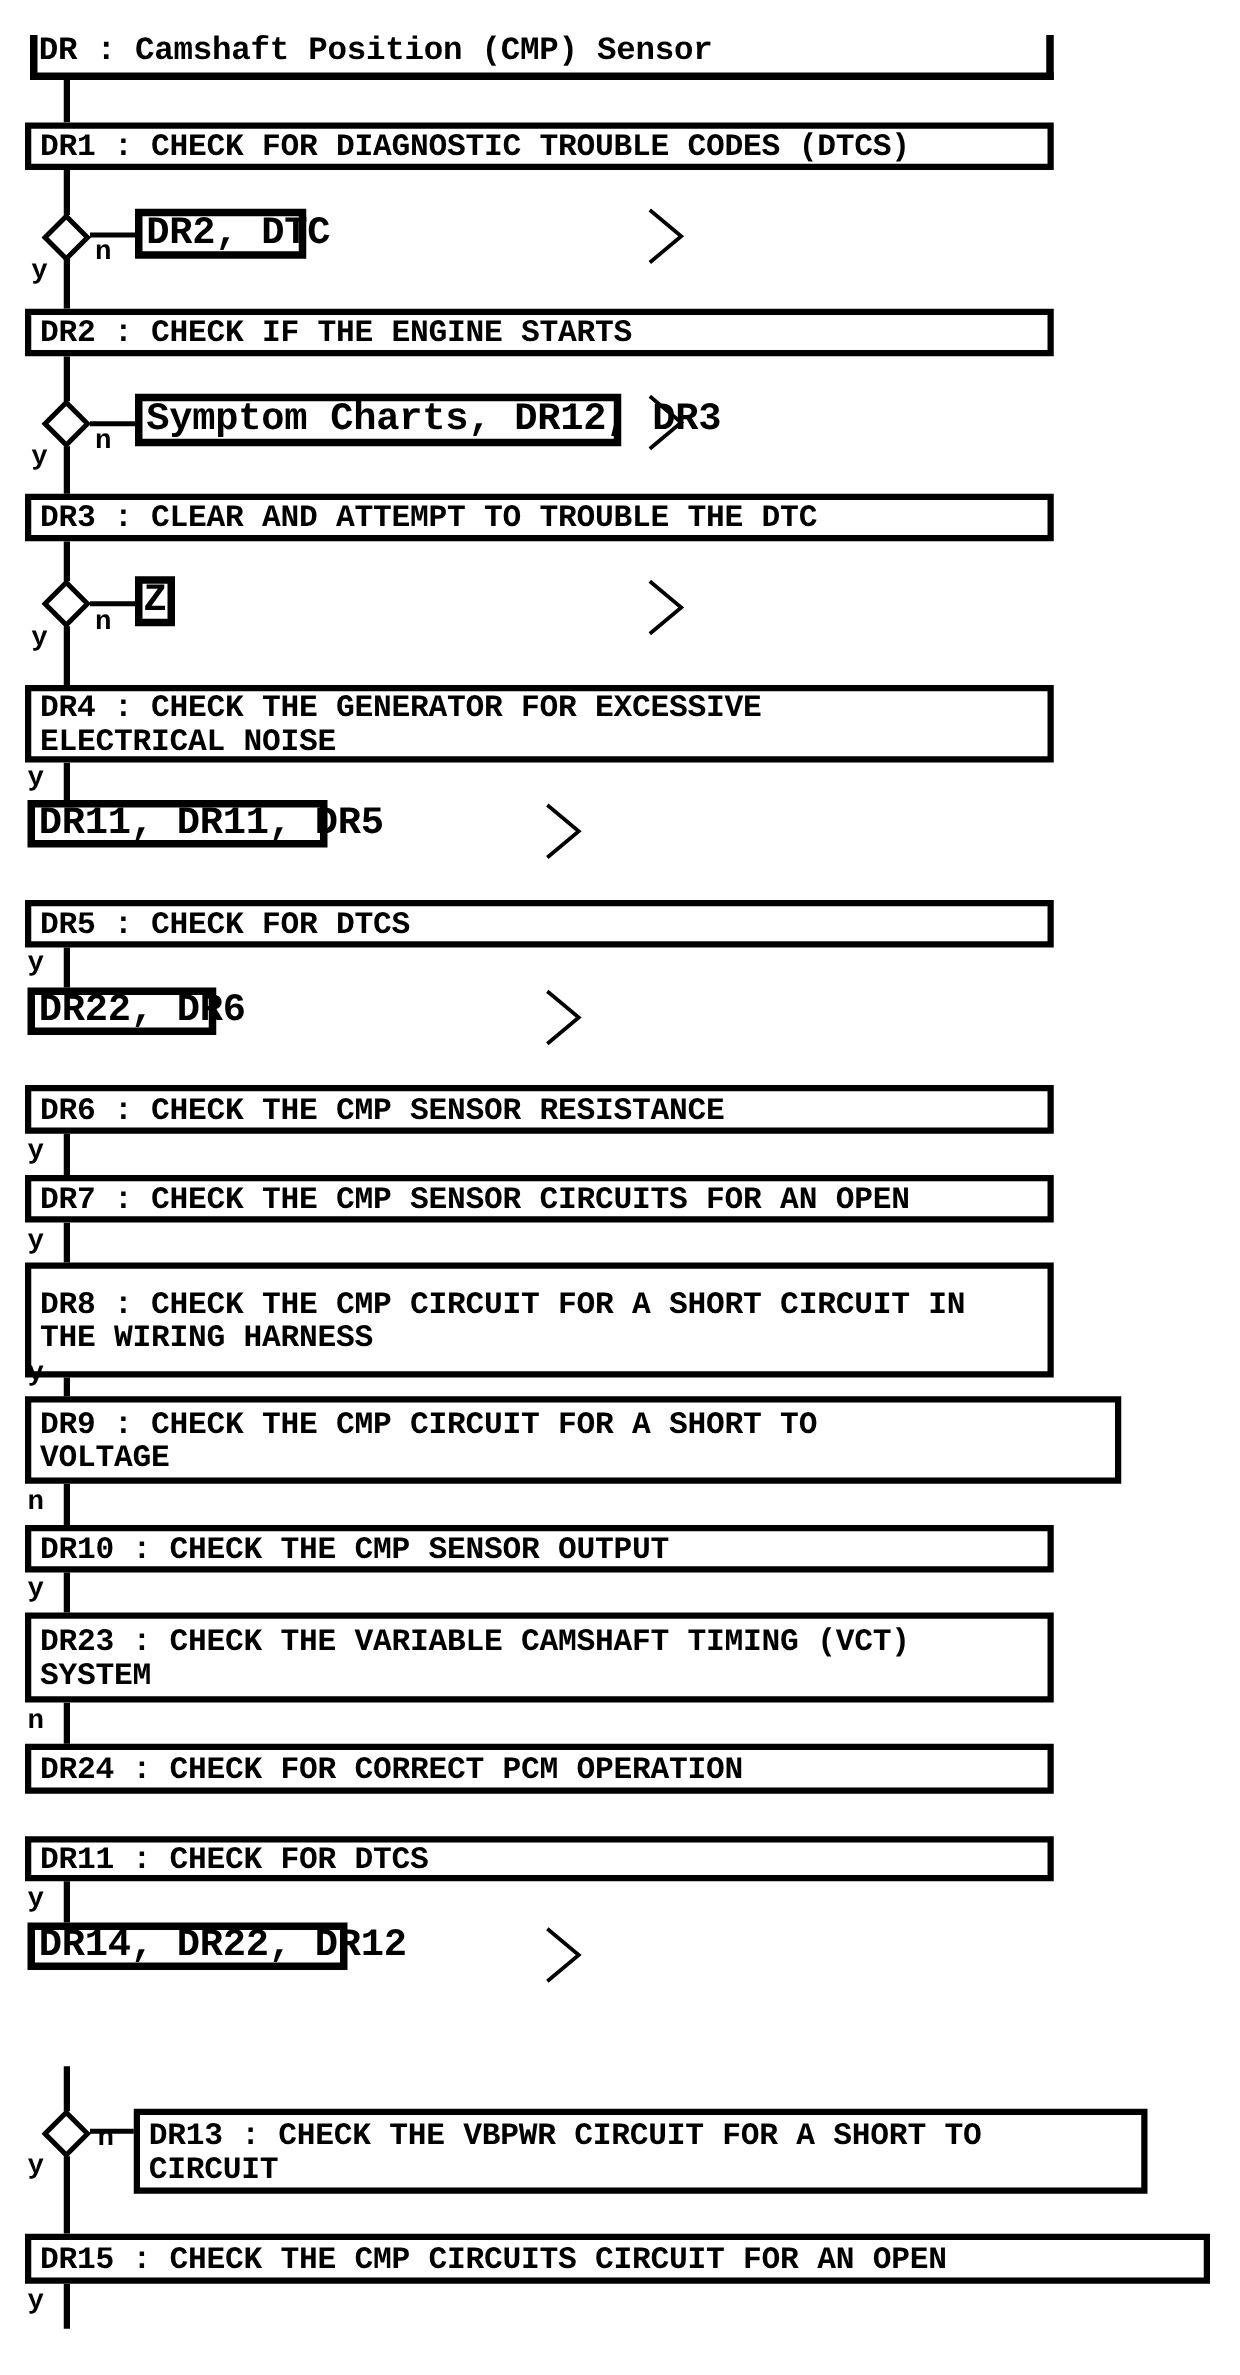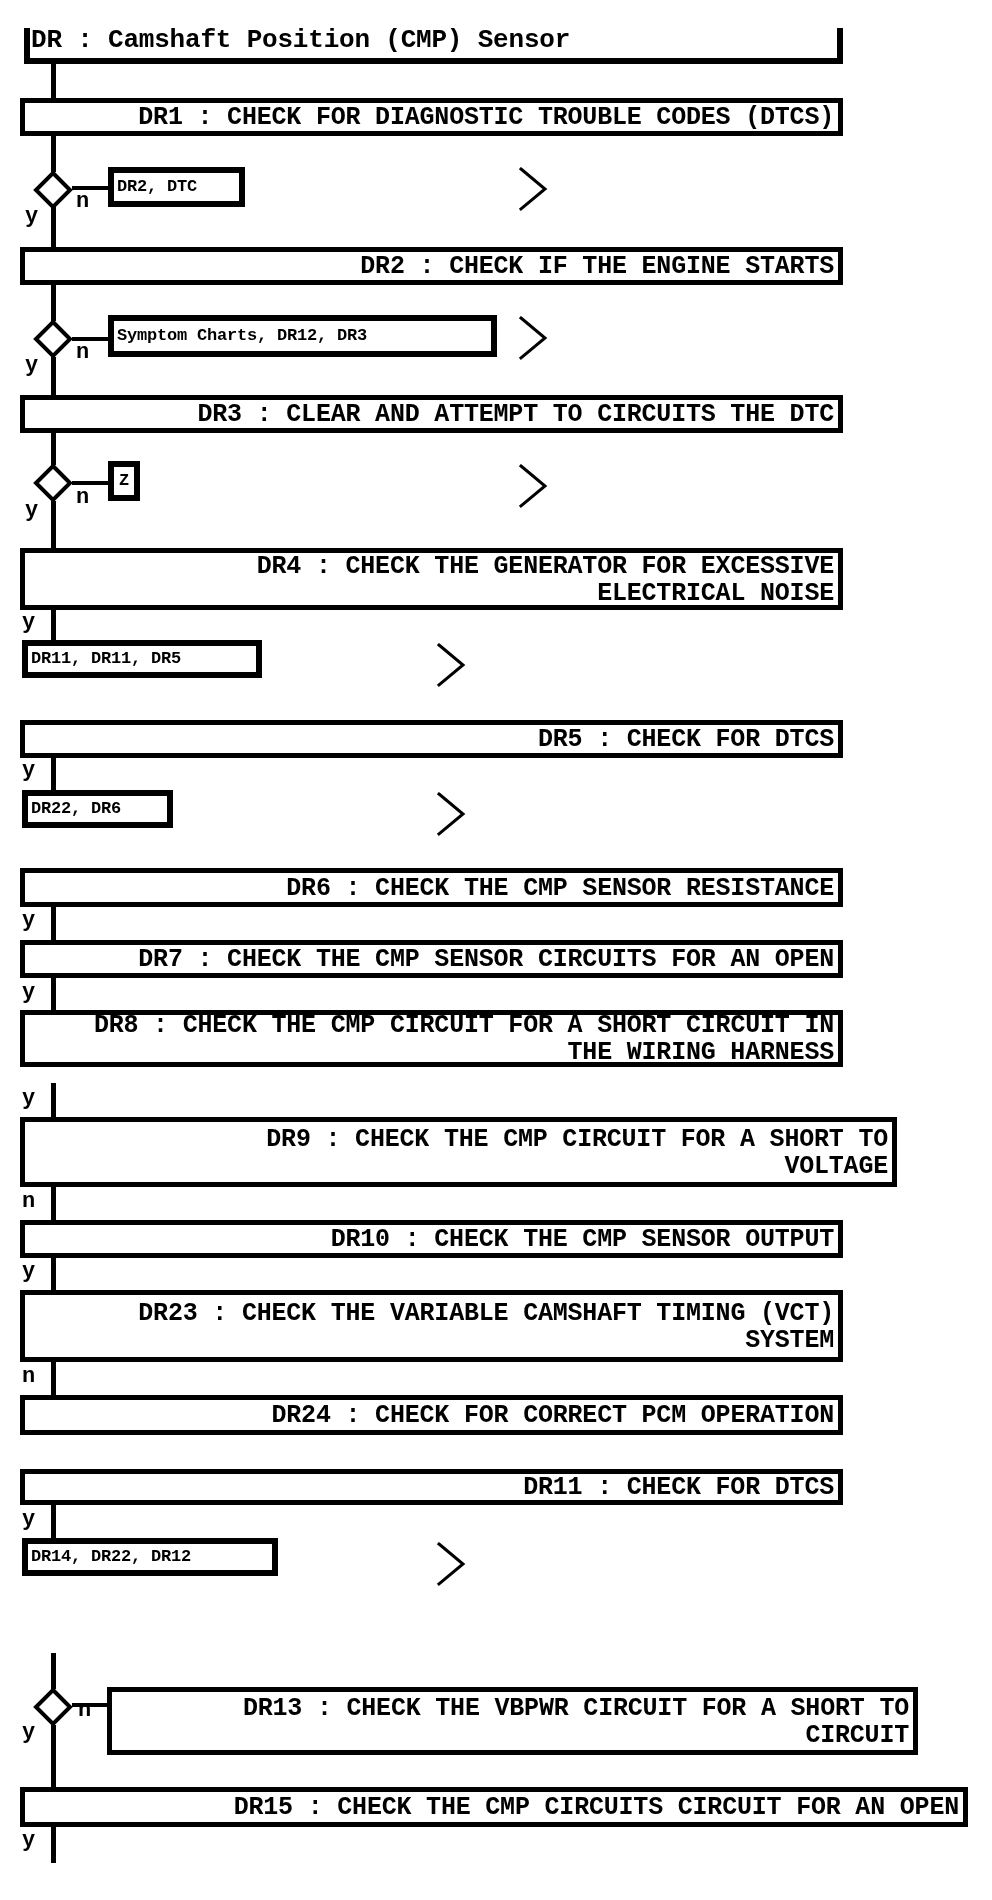--- a/index.html
+++ b/index.html
@@ -1,23 +1,23 @@
 <!DOCTYPE html>
 <html><head>
 <meta charset="utf-8">
 <style>
   html,body{margin:0;padding:0;background:#ffffff;}
   #canvas{position:relative;width:992px;height:1900px;background:#ffffff;overflow:hidden;
           font-family:Liberation Mono, monospace;}
   .pbox{position:absolute;box-sizing:border-box;border:5px solid #000;background:#fff;
         font-weight:bold;font-size:25px;line-height:27px;letter-spacing:-0.2px;
         padding:1px 4px 0 7px;display:flex;flex-direction:column;justify-content:center;
-        white-space:nowrap;color:#000;align-items:flex-end;}
+        white-space:nowrap;color:#000;}
   .gbox{position:absolute;box-sizing:border-box;border:6px solid #000;background:#fff;
-        font-weight:bold;font-size:17px;line-height:26px;letter-spacing:-0.2px;
+        font-weight:bold;font-size:31px;line-height:26px;letter-spacing:-0.2px;
         padding:0 3px;display:flex;align-items:center;white-space:nowrap;color:#000;}
   .gbox.center{justify-content:center;padding:0;}
   .vline{position:absolute;width:5px;background:#000;}
   .hline{position:absolute;height:4px;background:#000;}
   .bar{position:absolute;background:#000;}
   .yn{position:absolute;font-weight:bold;font-size:22px;line-height:22px;color:#000;}
   .diamond{position:absolute;width:40px;height:40px;}
   .diamond svg{display:block;}
   .chev{position:absolute;width:30px;height:46px;}
   .chev svg{display:block;}
@@ -84,21 +84,21 @@
   <div class="yn" style="left:76px;top:342px">n</div>
   <div class="yn" style="left:25px;top:355px">y</div>
   <div class="gbox" style="left:108px;top:315px;width:389px;height:42px">Symptom Charts, DR12, DR3</div>
   <div class="chev" style="left:518px;top:315px">
     <svg width="30" height="46" viewBox="0 0 30 46">
         <polyline points="3,3 27,23 3,43" fill="none" stroke="#000" stroke-width="3" stroke-linecap="square"></polyline>
       </svg>
   </div>
 
   <div class="pbox" style="left:20px;top:395px;width:823px;height:38px">
-    <div>DR3 : CLEAR AND ATTEMPT TO CIRCUITS THE DTC</div>
+    <div>DR3 : CLEAR AND ATTEMPT TO TROUBLE THE DTC</div>
   </div>
   <div class="diamond" style="left:33px;top:463px">
     <svg width="40" height="40" viewBox="0 0 40 40">
         <polygon points="20,3 37,20 20,37 3,20" fill="#fff" stroke="#000" stroke-width="4"></polygon>
       </svg>
   </div>
   <div class="hline" style="left:72px;top:481px;width:38px"></div>
   <div class="yn" style="left:76px;top:487px">n</div>
   <div class="yn" style="left:25px;top:500px">y</div>
   <div class="gbox center" style="left:108px;top:461px;width:32px;height:40px">Z</div>
@@ -134,21 +134,21 @@
   <div class="pbox" style="left:20px;top:868px;width:823px;height:39px">
     <div>DR6 : CHECK THE CMP SENSOR RESISTANCE</div>
   </div>
   <div class="yn" style="left:22px;top:910px">y</div>
 
   <div class="pbox" style="left:20px;top:940px;width:823px;height:38px">
     <div>DR7 : CHECK THE CMP SENSOR CIRCUITS FOR AN OPEN</div>
   </div>
   <div class="yn" style="left:22px;top:982px">y</div>
 
-  <div class="pbox" style="left:20px;top:1010px;width:823px;height:57px">
+  <div class="pbox" style="left:20px;top:1010px;width:823px;height:92px">
     <div>DR8 : CHECK THE CMP CIRCUIT FOR A SHORT CIRCUIT IN</div>
     <div>THE WIRING HARNESS</div>
   </div>
   <div class="yn" style="left:22px;top:1088px">y</div>
 
   <div class="pbox" style="left:20px;top:1117px;width:877px;height:70px">
     <div>DR9 : CHECK THE CMP CIRCUIT FOR A SHORT TO</div>
     <div>VOLTAGE</div>
   </div>
   <div class="yn" style="left:22px;top:1191px">n</div>

